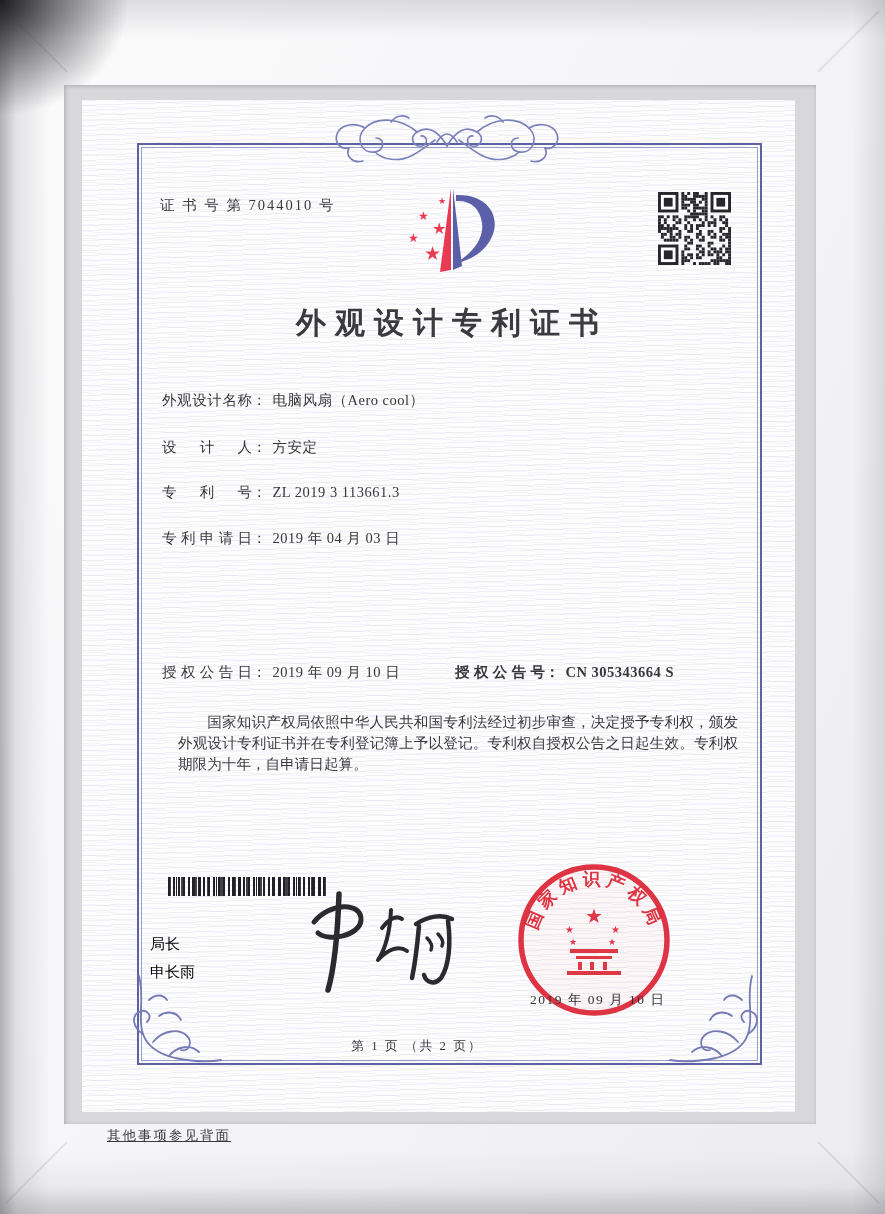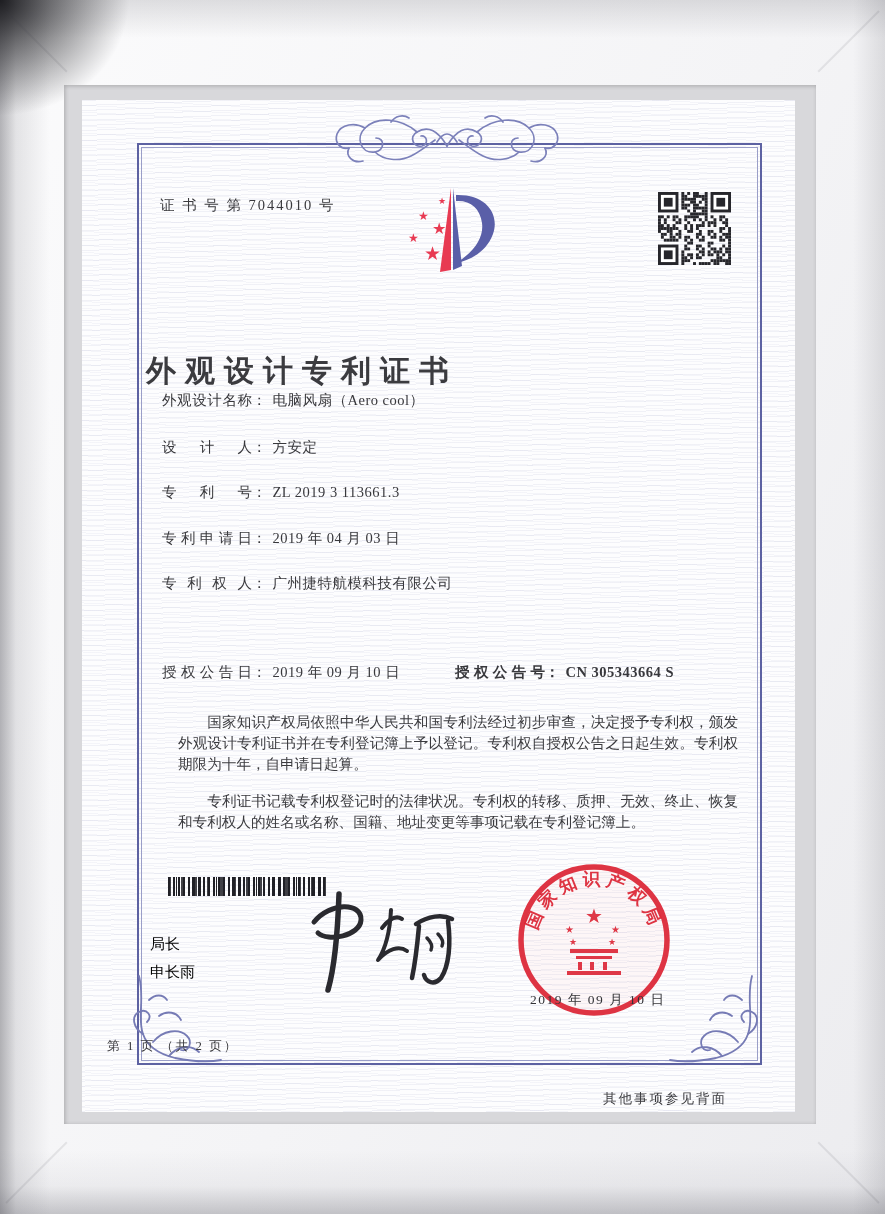--- a/index.html
+++ b/index.html
@@ -24,40 +24,40 @@
   .paper{position:absolute;left:82px;top:100px;width:713px;height:1012px;background:#fdfdfe;}
   .paper::before{content:"";position:absolute;inset:0;pointer-events:none;
       background:
         repeating-linear-gradient(178deg, rgba(128,134,182,0.10) 0 1px, rgba(0,0,0,0) 1px 5px),
         repeating-linear-gradient(183deg, rgba(128,134,182,0.07) 0 1px, rgba(0,0,0,0) 1px 7px);}
   .inner-border{position:absolute;left:55px;top:43px;width:621px;height:918px;
       border:2px solid #5d62a2;}
   .inner-border::after{content:"";position:absolute;inset:2px;border:1px solid #9a9ec8;}
   .abs{position:absolute;}
   .cert-no{left:78px;top:96px;font-size:14.5px;color:#3a3a3e;letter-spacing:2px;}
-  .title{left:55px;top:203px;width:621px;text-align:left;font-size:30px;font-weight:700;
-         color:#3b3b3f;letter-spacing:9px;text-indent:9px;margin-top:48px;}
+  .title{left:55px;top:203px;width:621px;text-align:center;font-size:30px;font-weight:700;
+         color:#3b3b3f;letter-spacing:9px;text-indent:9px;}
   .row{left:80px;width:600px;height:20px;font-size:14.5px;color:#38383c;white-space:nowrap;}
   .flabel{display:inline-block;width:90px;text-align:justify;text-align-last:justify;vertical-align:top;}
   .fcolon{display:inline-block;margin-right:6px;}
   .fvalue{letter-spacing:0.5px;}
   .pair2{position:absolute;left:293px;top:0;font-weight:bold;}
   .paras{left:80px;top:596px;width:592px;font-size:14.6px;line-height:21px;color:#3a3a3e;
          text-align:justify;}
   .paras p{margin:16px;text-indent:2em;}
   .barcode{left:86px;top:777px;width:158px;height:19px;background:
       repeating-linear-gradient(90deg,#202026 0 2px,rgba(0,0,0,0) 2px 5px),
       repeating-linear-gradient(90deg,#202026 0 1px,rgba(0,0,0,0) 1px 8px),
       repeating-linear-gradient(90deg,rgba(32,32,38,0.85) 0 3px,rgba(0,0,0,0) 3px 13px);}
   .signer{left:68px;top:830px;font-size:15px;color:#000000;line-height:28px;}
   .sig-svg{left:196px;top:788px;}
   .seal-svg{left:433px;top:761px;}
   .seal-date{left:448px;top:891px;font-size:13.5px;color:#333337;letter-spacing:1.5px;}
-  .page-note{left:25px;top:938px;width:620px;text-align:left;font-size:12.8px;color:#3a3a3e;letter-spacing:2px;}
-  .back-note{left:25px;top:990px;width:620px;text-align:right;font-size:13.5px;color:#3a3a3e;letter-spacing:2px;}
+  .page-note{left:25px;top:938px;width:620px;text-align:center;font-size:12.8px;color:#3a3a3e;letter-spacing:2px;}
+  .back-note{left:25px;top:1027px;width:620px;text-align:left;font-size:13.5px;color:#3a3a3e;letter-spacing:2px;text-decoration:underline;}
   .orn-top{left:243px;top:8px;}
   .orn-bl{left:47px;top:872px;}
   .orn-br{left:584px;top:872px;}
   .qr-svg{left:576px;top:92px;}
   .logo-svg{left:312px;top:86px;}
 </style>
 </head>
 <body>
 
 <div class="photo">
@@ -343,33 +343,29 @@
     </div>
     <div class="abs row" style="top:291px">
       <span class="flabel">外观设计名称</span><span class="fcolon">：</span><span class="fvalue">电脑风扇（Aero cool）</span>
     </div>
     <div class="abs row" style="top:383px">
       <span class="flabel">专利号</span><span class="fcolon">：</span><span class="fvalue">ZL 2019 3 113661.3</span>
     </div>
     <div class="abs row" style="top:429px">
       <span class="flabel">专利申请日</span><span class="fcolon">：</span><span class="fvalue">2019 年 04 月 03 日</span>
     </div>
-    <div class="abs row" style="top:474px">
-      <span class="flabel">专利权人</span><span class="fcolon">：</span><span class="fvalue">广州捷特航模科技有限公司</span>
-    </div>
     <div class="abs row" style="top:563px">
       <span class="flabel">授权公告日</span><span class="fcolon">：</span><span class="fvalue">2019 年 09 月 10 日</span>
       <span class="pair2">
         <span class="flabel">授权公告号</span><span class="fcolon">：</span><span class="fvalue">CN 305343664 S</span>
       </span>
     </div>
 
     <div class="abs paras">
       <p>国家知识产权局依照中华人民共和国专利法经过初步审查，决定授予专利权，颁发外观设计专利证书并在专利登记簿上予以登记。专利权自授权公告之日起生效。专利权期限为十年，自申请日起算。</p>
-      <p>专利证书记载专利权登记时的法律状况。专利权的转移、质押、无效、终止、恢复和专利权人的姓名或名称、国籍、地址变更等事项记载在专利登记簿上。</p>
     </div>
 
     <div class="abs barcode"></div>
 
     <div class="abs signer">
       <div>局长</div>
       <div>申长雨</div>
     </div>
 
     <svg class="abs sig-svg" width="185" height="108" viewBox="0 0 185 108">

